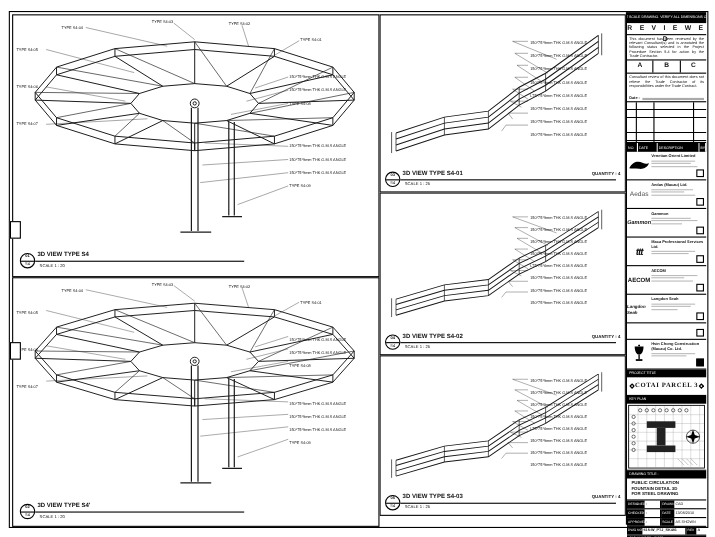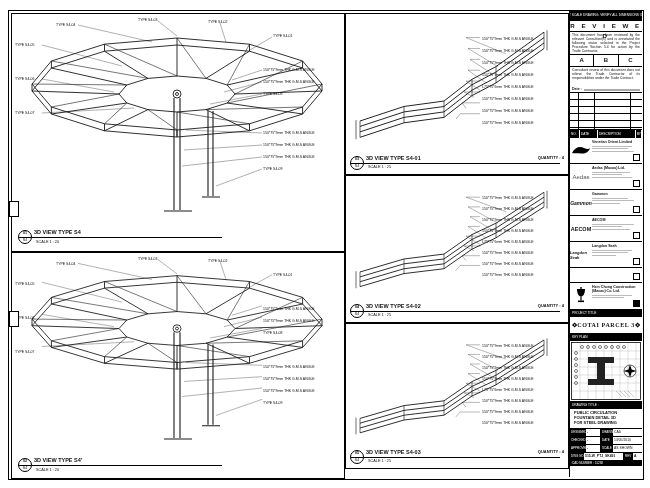--- a/index.html
+++ b/index.html
@@ -270,20 +270,29 @@
       <div class="clogo b" style="font-size:5px;font-style:italic">Gammon</div>
       <div class="cbody">
         <div class="cname">Gammon</div>
         <div class="addr" style="width:36px"></div>
         <div class="addr" style="width:42px"></div>
         <div class="addr" style="width:28px"></div>
       </div>
       <div class="chk"></div>
     </div>
     <div class="crow">
+      <div class="clogo b" style="font-size:9px;font-style:italic;letter-spacing:-1px">ttt</div>
+      <div class="cbody">
+        <div class="cname">Maca Professional Services Ltd.</div>
+        <div class="addr" style="width:40px"></div>
+        <div class="addr" style="width:34px"></div>
+      </div>
+      <div class="chk"></div>
+    </div>
+    <div class="crow">
       <div class="clogo b" style="font-size:5.5px">AECOM</div>
       <div class="cbody">
         <div class="cname">AECOM</div>
         <div class="addr" style="width:42px"></div>
         <div class="addr" style="width:30px"></div>
         <div class="addr" style="width:38px"></div>
       </div>
       <div class="chk"></div>
     </div>
     <div class="crow">

